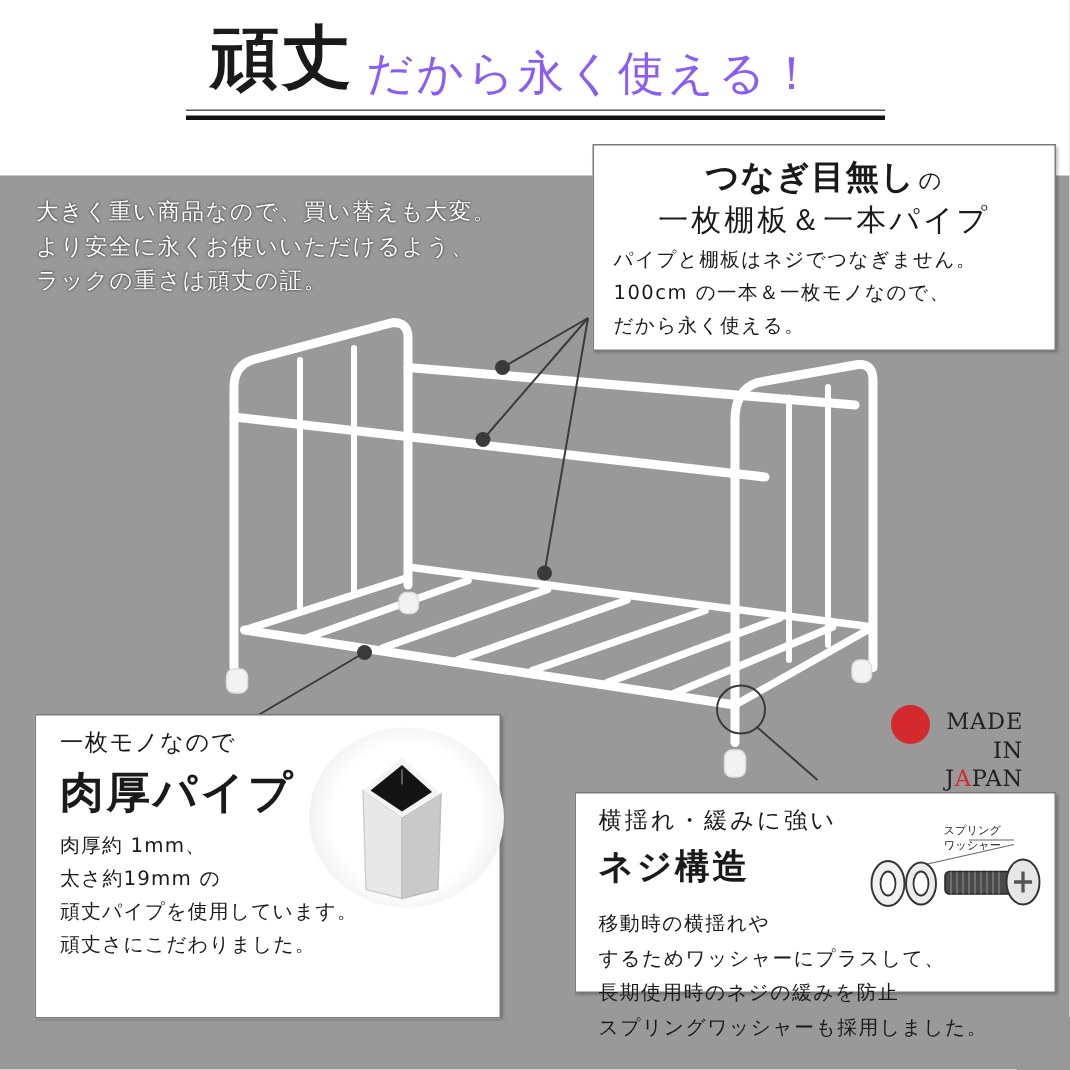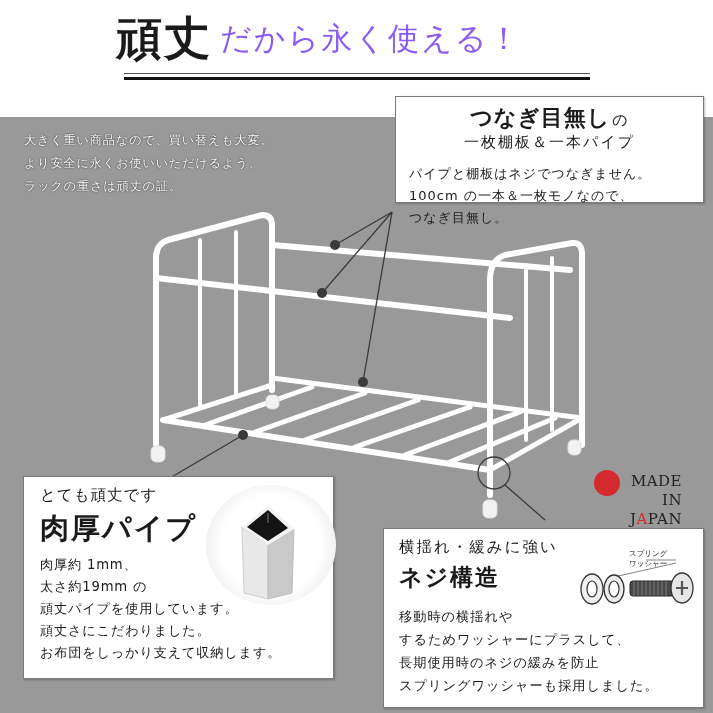--- a/index.html
+++ b/index.html
@@ -1,45 +1,45 @@
 <!DOCTYPE html>
 <html><head>
 <meta charset="utf-8">
 <style>
   * { box-sizing: border-box; margin: 0; padding: 0; }
   html, body { width: 713px; height: 713px; overflow: hidden; background: #ffffff; }
   body { position: relative; font-family: "DejaVu Sans", "Liberation Sans", sans-serif; color: #1a1a1a; }
 
   .header { position: absolute; left: 0; top: 0; width: 713px; height: 117px; background: #ffffff; }
-  .title { position: absolute; left: 116px; top: 8px; white-space: nowrap; display: flex; align-items: center; }
+  .title { position: absolute; left: 140px; top: 8px; white-space: nowrap; display: flex; align-items: flex-end; }
   .title-big { font-size: 46px; font-weight: bold; letter-spacing: 2px; color: #1a1a1a; }
   .title-small { font-size: 31px; letter-spacing: 2px; color: #8b5cf6; margin-left: 8px; }
   .rule-thin { position: absolute; left: 124px; width: 466px; top: 73px; height: 1px; background: #555; }
   .rule-thick { position: absolute; left: 124px; width: 466px; top: 77px; height: 3px; background: #111; }
 
   .gray { position: absolute; left: 0; top: 117px; width: 713px; height: 596px; background: #999999; }
 
-  .intro { position: absolute; left: 24px; top: 130px; font-size: 12px; line-height: 23px; color: #ffffff; text-shadow: 0 0 2px rgba(0,0,0,0.6), 0 0 1px rgba(0,0,0,0.5); letter-spacing: 1px; white-space: nowrap; font-family: Liberation Mono, monospace; }
+  .intro { position: absolute; left: 24px; top: 130px; font-size: 15px; line-height: 23px; color: #ffffff; text-shadow: 0 0 2px rgba(0,0,0,0.6), 0 0 1px rgba(0,0,0,0.5); letter-spacing: 1px; white-space: nowrap; }
 
   .box { position: absolute; background: #ffffff; border: 1px solid #7a7a7a; box-shadow: 1px 1px 2px rgba(0,0,0,0.25); }
 
-  .box-tr { left: 395px; top: 96px; width: 309px; height: 107px; }
+  .box-tr { left: 395px; top: 96px; width: 309px; height: 138px; }
   .tr-h1 { position: absolute; left: 0; width: 100%; top: 6px; text-align: center; font-size: 22px; font-weight: bold; letter-spacing: 1px; white-space: nowrap; }
   .tr-h1 .no { font-size: 15px; font-weight: normal; margin-left: 2px; }
-  .tr-h2 { position: absolute; left: 0; width: 100%; top: 36px; text-align: center; font-size: 15px; letter-spacing: 2px; white-space: nowrap; }
+  .tr-h2 { position: absolute; left: 0; width: 100%; top: 36px; text-align: center; font-size: 20px; letter-spacing: 2px; white-space: nowrap; }
   .tr-body { position: absolute; left: 13px; top: 66px; font-size: 13px; line-height: 22px; letter-spacing: 1px; white-space: nowrap; }
 
   .box-bl { left: 23px; top: 476px; width: 311px; height: 203px; }
   .bl-h1 { position: absolute; left: 16px; top: 8px; font-size: 15.5px; letter-spacing: 1px; white-space: nowrap; }
   .bl-h2 { position: absolute; left: 16px; top: 32px; font-size: 29px; font-weight: bold; letter-spacing: 2px; white-space: nowrap; }
   .bl-body { position: absolute; left: 16px; top: 77px; font-size: 13.2px; line-height: 22px; letter-spacing: 0.8px; white-space: nowrap; }
   .pipe-glow { position: absolute; left: 182px; top: 8px; width: 130px; height: 120px; border-radius: 50%; background: radial-gradient(circle, #ffffff 55%, #f1f1f1 75%, #ffffff 100%); }
   .pipe { position: absolute; left: 212px; top: 24px; }
 
-  .box-br { left: 383px; top: 528px; width: 321px; height: 180px; }
+  .box-br { left: 383px; top: 528px; width: 321px; height: 134px; }
   .br-h1 { position: absolute; left: 15px; top: 8px; font-size: 15.5px; letter-spacing: 2px; white-space: nowrap; }
   .br-h2 { position: absolute; left: 15px; top: 33px; font-size: 23px; font-weight: bold; letter-spacing: 2px; white-space: nowrap; }
   .br-body { position: absolute; left: 15px; top: 76px; font-size: 13.2px; line-height: 23px; letter-spacing: 1px; white-space: nowrap; }
   .screw-label { position: absolute; left: 245px; top: 20px; font-size: 7.5px; line-height: 10px; text-align: center; white-space: nowrap; }
   .screw { position: absolute; left: 192px; top: 30px; }
 
   .mij { position: absolute; left: 594px; top: 456px; }
   .mij-dot { position: absolute; left: 0; top: 14px; width: 26px; height: 26px; border-radius: 50%; background: #d42a2e; }
   .mij-text { position: absolute; left: 36px; top: 16px; font-family: "DejaVu Serif", "Liberation Serif", serif; font-size: 15px; line-height: 19px; color: #222; letter-spacing: 0.5px; white-space: nowrap; text-align: right; }
   .mij-text .red { color: #d42a2e; }
@@ -118,41 +118,40 @@
   <div>より安全に永くお使いいただけるよう、</div>
   <div>ラックの重さは頑丈の証。</div>
 </div>
 
 <div class="box box-tr">
   <div class="tr-h1"><span>つなぎ目無し</span><span class="no">の</span></div>
   <div class="tr-h2">一枚棚板＆一本パイプ</div>
   <div class="tr-body">
     <div>パイプと棚板はネジでつなぎません。</div>
     <div>100cm の一本＆一枚モノなので、</div>
-    <div>つなぎ目無し。</div>
+    <div>だから永く使える。</div>
   </div>
 </div>
 
 <div class="box box-bl">
   <div class="pipe-glow"></div>
   <svg class="pipe" width="70" height="100">
     <polygon points="6,26 32,44 32,98 8,92" fill="#e8e8e8" stroke="#cfcfcf" stroke-width="1"></polygon>
     <polygon points="32,44 58,28 56,92 32,98" fill="#c9c9c9" stroke="#bdbdbd" stroke-width="1"></polygon>
     <polygon points="32,4 58,28 32,44 6,26" fill="#f4f4f4"></polygon>
     <polygon points="32,9 52,27 32,40 11,26" fill="#141414"></polygon>
     <line x1="32" y1="12" x2="32" y2="22" stroke="#777" stroke-width="1"></line>
   </svg>
-  <div class="bl-h1">とても頑丈です</div>
+  <div class="bl-h1">一枚モノなので</div>
   <div class="bl-h2">肉厚パイプ</div>
   <div class="bl-body">
     <div>肉厚約 1mm、</div>
     <div>太さ約19mm の</div>
     <div>頑丈パイプを使用しています。</div>
     <div>頑丈さにこだわりました。</div>
-    <div>お布団をしっかり支えて収納します。</div>
   </div>
 </div>
 
 <div class="box box-br">
   <div class="br-h1">横揺れ・緩みに強い</div>
   <div class="br-h2">ネジ構造</div>
   <div class="screw-label">
     <div>スプリング</div>
     <div>ワッシャー</div>
   </div>

